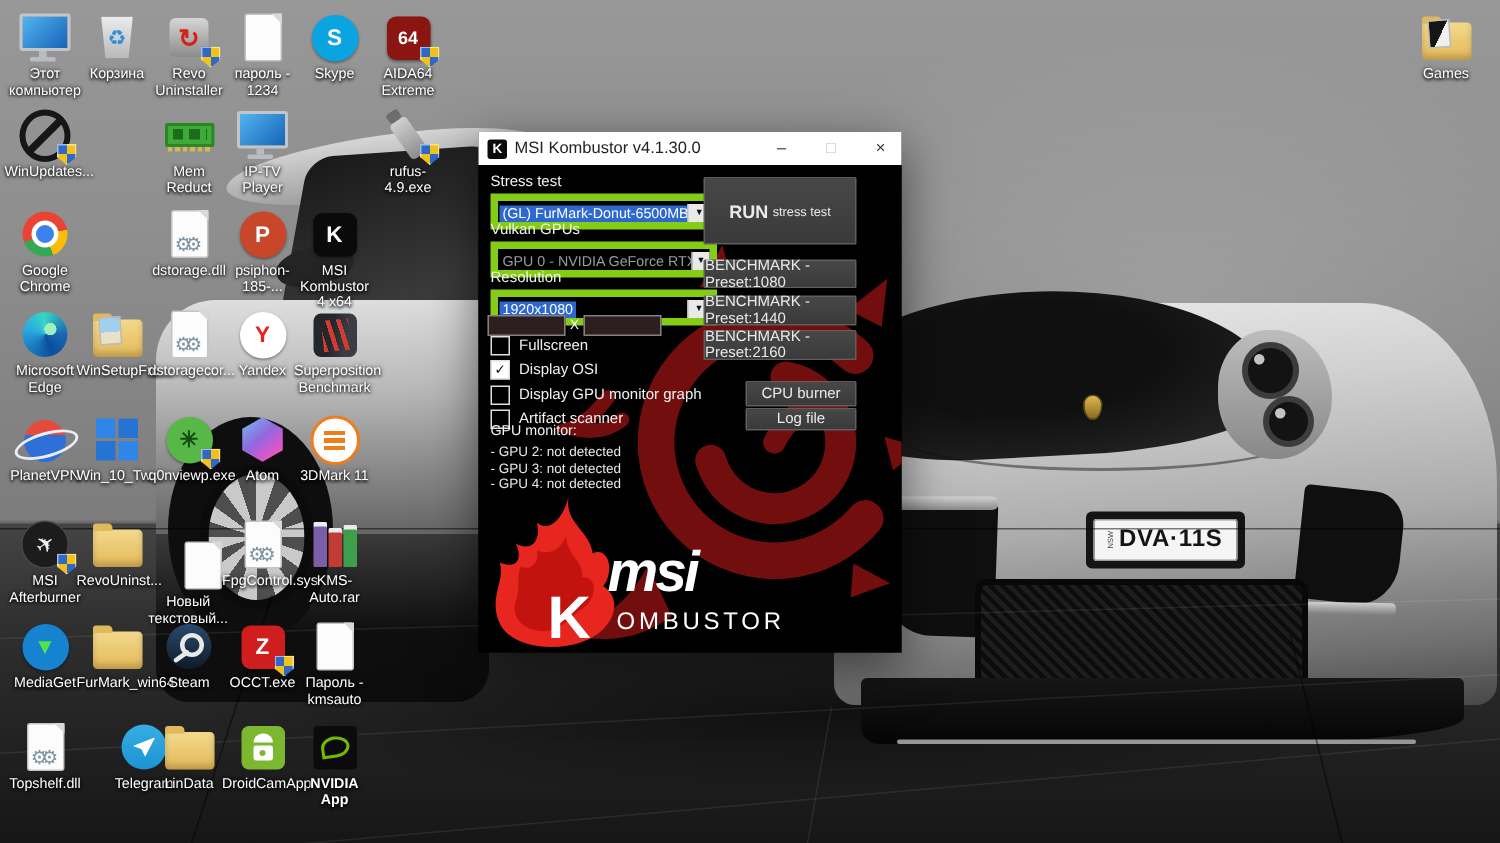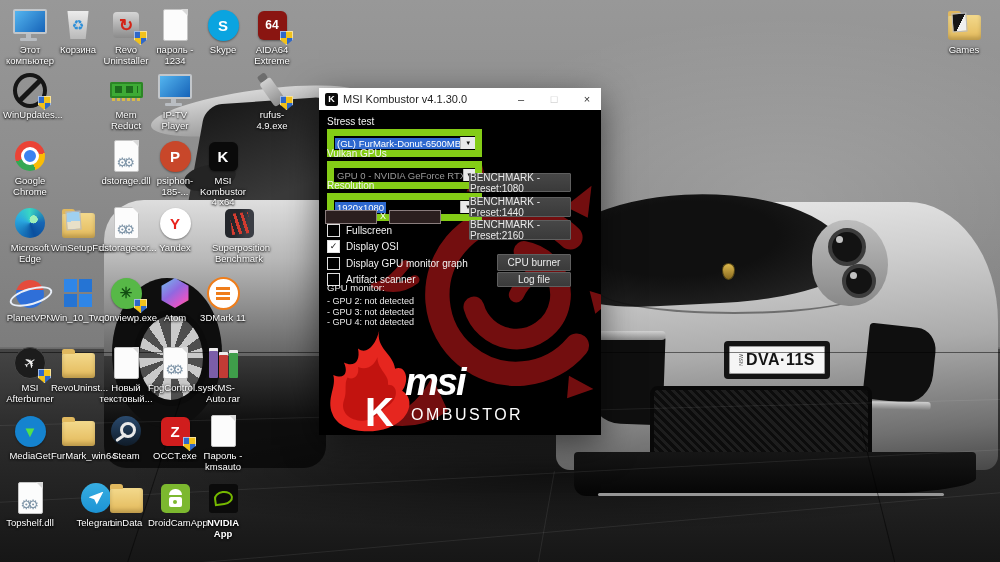--- a/index.html
+++ b/index.html
@@ -187,22 +187,22 @@
   .tctl{width:28px;height:22px;display:flex;align-items:center;justify-content:center;font-size:11px;color:#333}
   .tctl.dis{color:#c3c3c3}
   .wbody{position:relative;height:325px;background:#000;overflow:hidden}
   .dragon{position:absolute;right:-8px;top:42px;width:238px;height:282px;opacity:.95;z-index:1}
   .flame{position:absolute;left:2px;bottom:0;width:104px;height:106px;z-index:2}
   .logo-k{position:absolute;left:46px;bottom:3px;z-index:3;font-size:40px;font-weight:bold;color:#fff;line-height:1}
   .logo-msi{position:absolute;left:86px;bottom:34px;z-index:3;font-size:38px;font-weight:800;font-style:italic;
         color:#fff;letter-spacing:-2px;line-height:1}
   .logo-omb{position:absolute;left:92px;bottom:12px;z-index:3;font-size:16px;color:#fff;letter-spacing:2.5px;line-height:1}
   .flabel{position:absolute;left:8px;font-size:10px;color:#f2f2f2;z-index:3}
-  .combo{position:absolute;left:8px;width:141px;height:14px;background:#000;border:7px solid #84cc16;
-        display:flex;align-items:center;z-index:3}
+  .combo{position:absolute;left:8px;width:141px;height:14px;background:#000;border:5px solid #84cc16;
+        display:flex;align-items:flex-end;z-index:3}
   .cval{font-size:9.5px;color:#fff;padding:0 2px;margin-left:1px;white-space:nowrap;overflow:hidden}
   .cval.sel{background:#2d68cf}
   .cval.dim{color:#9a9a9a}
   .cbtn{margin-left:auto;width:14px;height:12px;background:#e9e9e9;border-left:1px solid #b8b8b8;
         display:flex;align-items:center;justify-content:center;font-size:6px;color:#111}
   .resbox{position:absolute;width:50px;height:12px;background:#2b1f1f;border:1px solid #8a7d7d;z-index:3}
   .xsep{position:absolute;font-size:9px;color:#fff;z-index:3}
   #cb-list{position:absolute;left:8px;top:114px;display:flex;flex-direction:column;gap:4.5px;z-index:3}
   .cbrow{display:flex;align-items:center;gap:6px;height:12px}
   .cbox{width:11px;height:11px;border:1px solid #e0e0e0;background:#000;display:flex;align-items:center;
@@ -392,21 +392,21 @@
         </span>
       </div>
       <div class="ilabel">dstoragecor...</div>
     </div>
     <div class="dicon" style="left: 149px; top: 206px;">
       <div class="iart">
         <span class="g-circle" style="background: rgb(255, 255, 255); color: rgb(232, 35, 29); font-size: 15px;">Y</span>
       </div>
       <div class="ilabel">Yandex</div>
     </div>
-    <div class="dicon" style="left: 213px; top: 206px; align-items: center;">
+    <div class="dicon" style="left: 197px; top: 206px; align-items: center;">
       <div class="iart">
         <span class="g-super">
           <span class="streaks"></span>
         </span>
       </div>
       <div class="ilabel">Superposition Benchmark</div>
     </div>
     <div class="dicon" style="left: 4px; top: 276px;">
       <div class="iart">
         <span class="g-planet"></span>
@@ -453,21 +453,21 @@
         <span class="uac"></span>
       </div>
       <div class="ilabel">MSI Afterburner</div>
     </div>
     <div class="dicon" style="left: 52px; top: 346px;">
       <div class="iart">
         <span class="g-folder"></span>
       </div>
       <div class="ilabel">RevoUninst...</div>
     </div>
-    <div class="dicon" style="left: 100px; top: 346px;">
+    <div class="dicon" style="left: 100px; top: 360px; align-items: flex-end;">
       <div class="iart">
         <span class="g-page"></span>
       </div>
       <div class="ilabel">Новый текстовый...</div>
     </div>
     <div class="dicon" style="left: 149px; top: 346px;">
       <div class="iart">
         <span class="g-page">
           <span class="g-gears">⚙⚙</span>
         </span>
@@ -642,19 +642,23 @@
 
     <div id="gpu-block">
       <div class="gtitle">GPU monitor:</div>
       <div id="gpu-lines">
           <div class="gline">- GPU 2: not detected</div>
           <div class="gline">- GPU 3: not detected</div>
           <div class="gline">- GPU 4: not detected</div>
         </div>
     </div>
 
+    <div class="kbtn" id="btn-run">
+      <span class="big">RUN</span>
+      <span class="small">stress test</span>
+    </div>
     <div class="kbtn" id="btn-1080">BENCHMARK - Preset:1080</div>
     <div class="kbtn" id="btn-1440">BENCHMARK - Preset:1440</div>
     <div class="kbtn" id="btn-2160">BENCHMARK - Preset:2160</div>
     <div class="kbtn" id="btn-cpu">CPU burner</div>
     <div class="kbtn" id="btn-log">Log file</div>
   </div>
 </div>
 
 </body></html>

